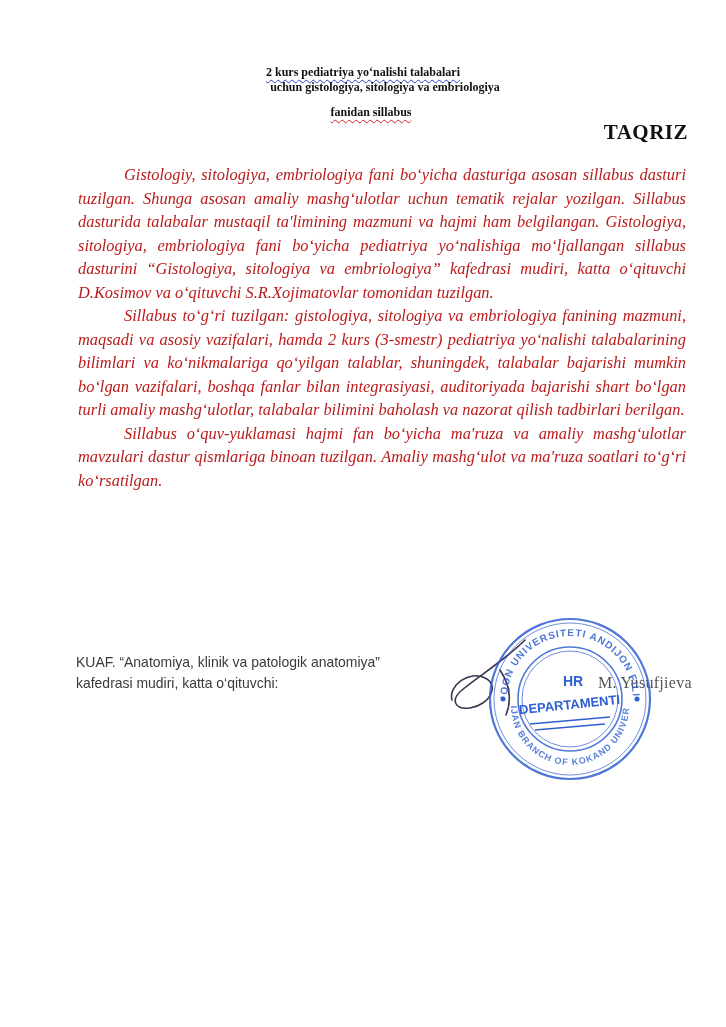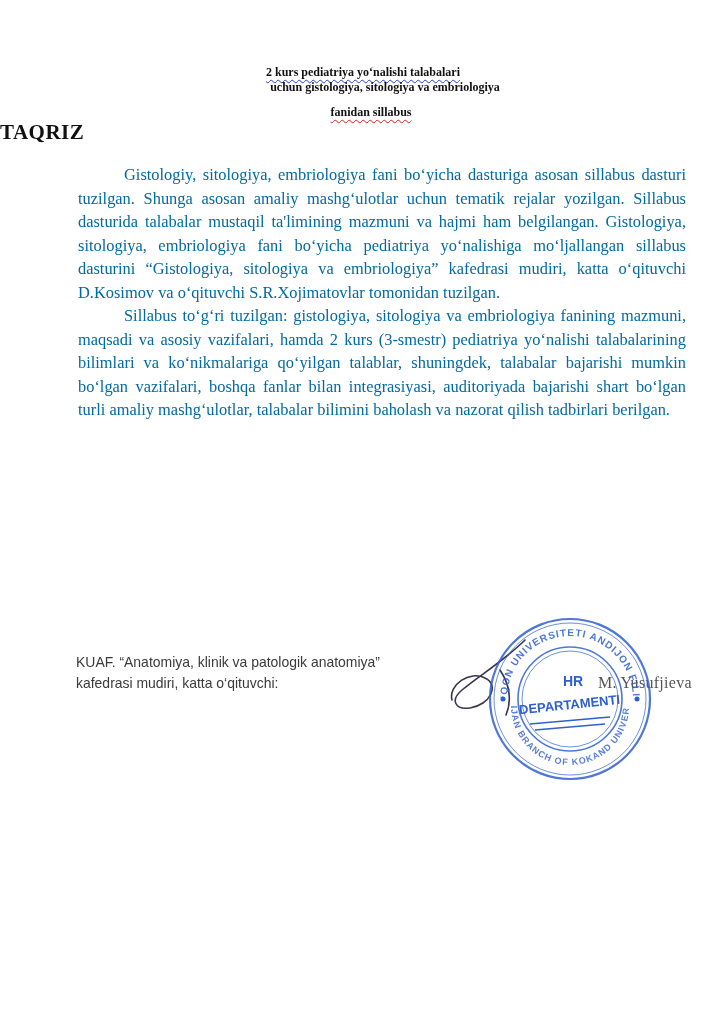--- a/index.html
+++ b/index.html
@@ -1,25 +1,25 @@
 <!DOCTYPE html>
 <html><head>
 <meta charset="utf-8">
 <style>
   html, body { margin: 0; padding: 0; background: #ffffff; }
   body { width: 726px; height: 1027px; position: relative; overflow: hidden; }
   .page { position: absolute; left: 0; top: 0; width: 726px; height: 1027px; background: #fff; }
   .heading { position: absolute; left: 0; width: 726px; text-align: center;
     font-family: "Liberation Serif", serif; font-weight: bold; color: #111; }
   .h-line { position: absolute; left: 0; width: 726px; text-align: center; font-size: 12px; line-height: 20px; }
-  .taqriz { position: absolute; left: 0; width: 688px; text-align: left; font-size: 21px; line-height: 24px; letter-spacing: 0.5px; }
+  .taqriz { position: absolute; left: 0; width: 688px; text-align: right; font-size: 21px; line-height: 24px; letter-spacing: 0.5px; }
   .sq { text-decoration: underline wavy #d62020; text-decoration-thickness: 1px; text-underline-offset: 3px; }
   .sq-blue { text-decoration: underline wavy #2a3fd0; text-decoration-thickness: 1px; text-underline-offset: 3px; }
   .body { position: absolute; left: 78px; width: 608px; top: 163px;
-    font-family: "Liberation Serif", serif; font-size: 16.4px; line-height: 23.5px; color: #0369a1; }
+    font-family: "Liberation Serif", serif; font-size: 16.4px; line-height: 23.5px; color: #b91c1c; font-style: italic; }
   .body p { margin: 0; text-align: justify; text-indent: 46px; }
   .sign { position: absolute; left: 76px; top: 651px; font-family: "Liberation Sans", sans-serif;
     font-size: 15px; line-height: 21px; color: #3a3a3a; transform: scaleX(0.93); transform-origin: left top; }
   .sign-name { position: absolute; left: 572px; top: 674px; font-family: "Liberation Serif", serif;
     font-size: 16px; color: #555; letter-spacing: 0.3px; padding-left: 26px; }
   .signature { position: absolute; left: 440px; top: 630px; width: 110px; height: 90px; }
   .stamp { position: absolute; left: 485px; top: 614px; width: 170px; height: 170px; }
 </style>
 </head>
 <body>
@@ -29,20 +29,21 @@
   <div class="heading">
     <div class="h-line" style="top:62px;"><span class="sq-blue">2 kurs pediatriya yo‘nalishi talabalari</span></div>
     <div class="h-line" style="top:77px;margin-left:22px;">uchun gistologiya, sitologiya va embriologiya</div>
     <div class="h-line" style="top:102px;padding-left:8px;"><span class="sq">fanidan sillabus</span></div>
     <div class="taqriz" style="top:120px;">TAQRIZ</div>
   </div>
 
   <div class="body">
     <p>Gistologiy, sitologiya, embriologiya fani bo‘yicha dasturiga asosan sillabus dasturi tuzilgan. Shunga asosan amaliy mashg‘ulotlar uchun tematik rejalar yozilgan. Sillabus dasturida talabalar mustaqil ta'limining mazmuni va hajmi ham belgilangan. Gistologiya, sitologiya, embriologiya fani bo‘yicha pediatriya yo‘nalishiga mo‘ljallangan sillabus dasturini “Gistologiya, sitologiya va embriologiya” kafedrasi mudiri, katta o‘qituvchi D.Kosimov va o‘qituvchi S.R.Xojimatovlar tomonidan tuzilgan.</p>
     <p>Sillabus to‘g‘ri tuzilgan: gistologiya, sitologiya va embriologiya fanining mazmuni, maqsadi va asosiy vazifalari, hamda 2 kurs (3-smestr) pediatriya yo‘nalishi talabalarining bilimlari va ko‘nikmalariga qo‘yilgan talablar, shuningdek, talabalar bajarishi mumkin bo‘lgan vazifalari, boshqa fanlar bilan integrasiyasi, auditoriyada bajarishi shart bo‘lgan turli amaliy mashg‘ulotlar, talabalar bilimini baholash va nazorat qilish tadbirlari berilgan.</p>
+    <p>Sillabus o‘quv-yuklamasi hajmi fan bo‘yicha ma'ruza va amaliy mashg‘ulotlar mavzulari dastur qismlariga binoan tuzilgan. Amaliy mashg‘ulot va ma'ruza soatlari to‘g‘ri ko‘rsatilgan.</p>
   </div>
 
   <div class="sign">
     <div>KUAF. “Anatomiya, klinik va patologik anatomiya”</div>
     <div>kafedrasi mudiri, katta o‘qituvchi:</div>
   </div>
 
   <svg class="signature" viewBox="0 0 110 90">
     <path d="M12 70 C 8 55, 30 40, 45 48 C 60 55, 50 75, 30 78 C 15 80, 10 70, 22 60 C 40 45, 65 30, 85 10 M 60 40 C 70 55, 72 70, 66 85" fill="none" stroke="#3a3550" stroke-width="1.6" stroke-linecap="round"></path>
   </svg>

